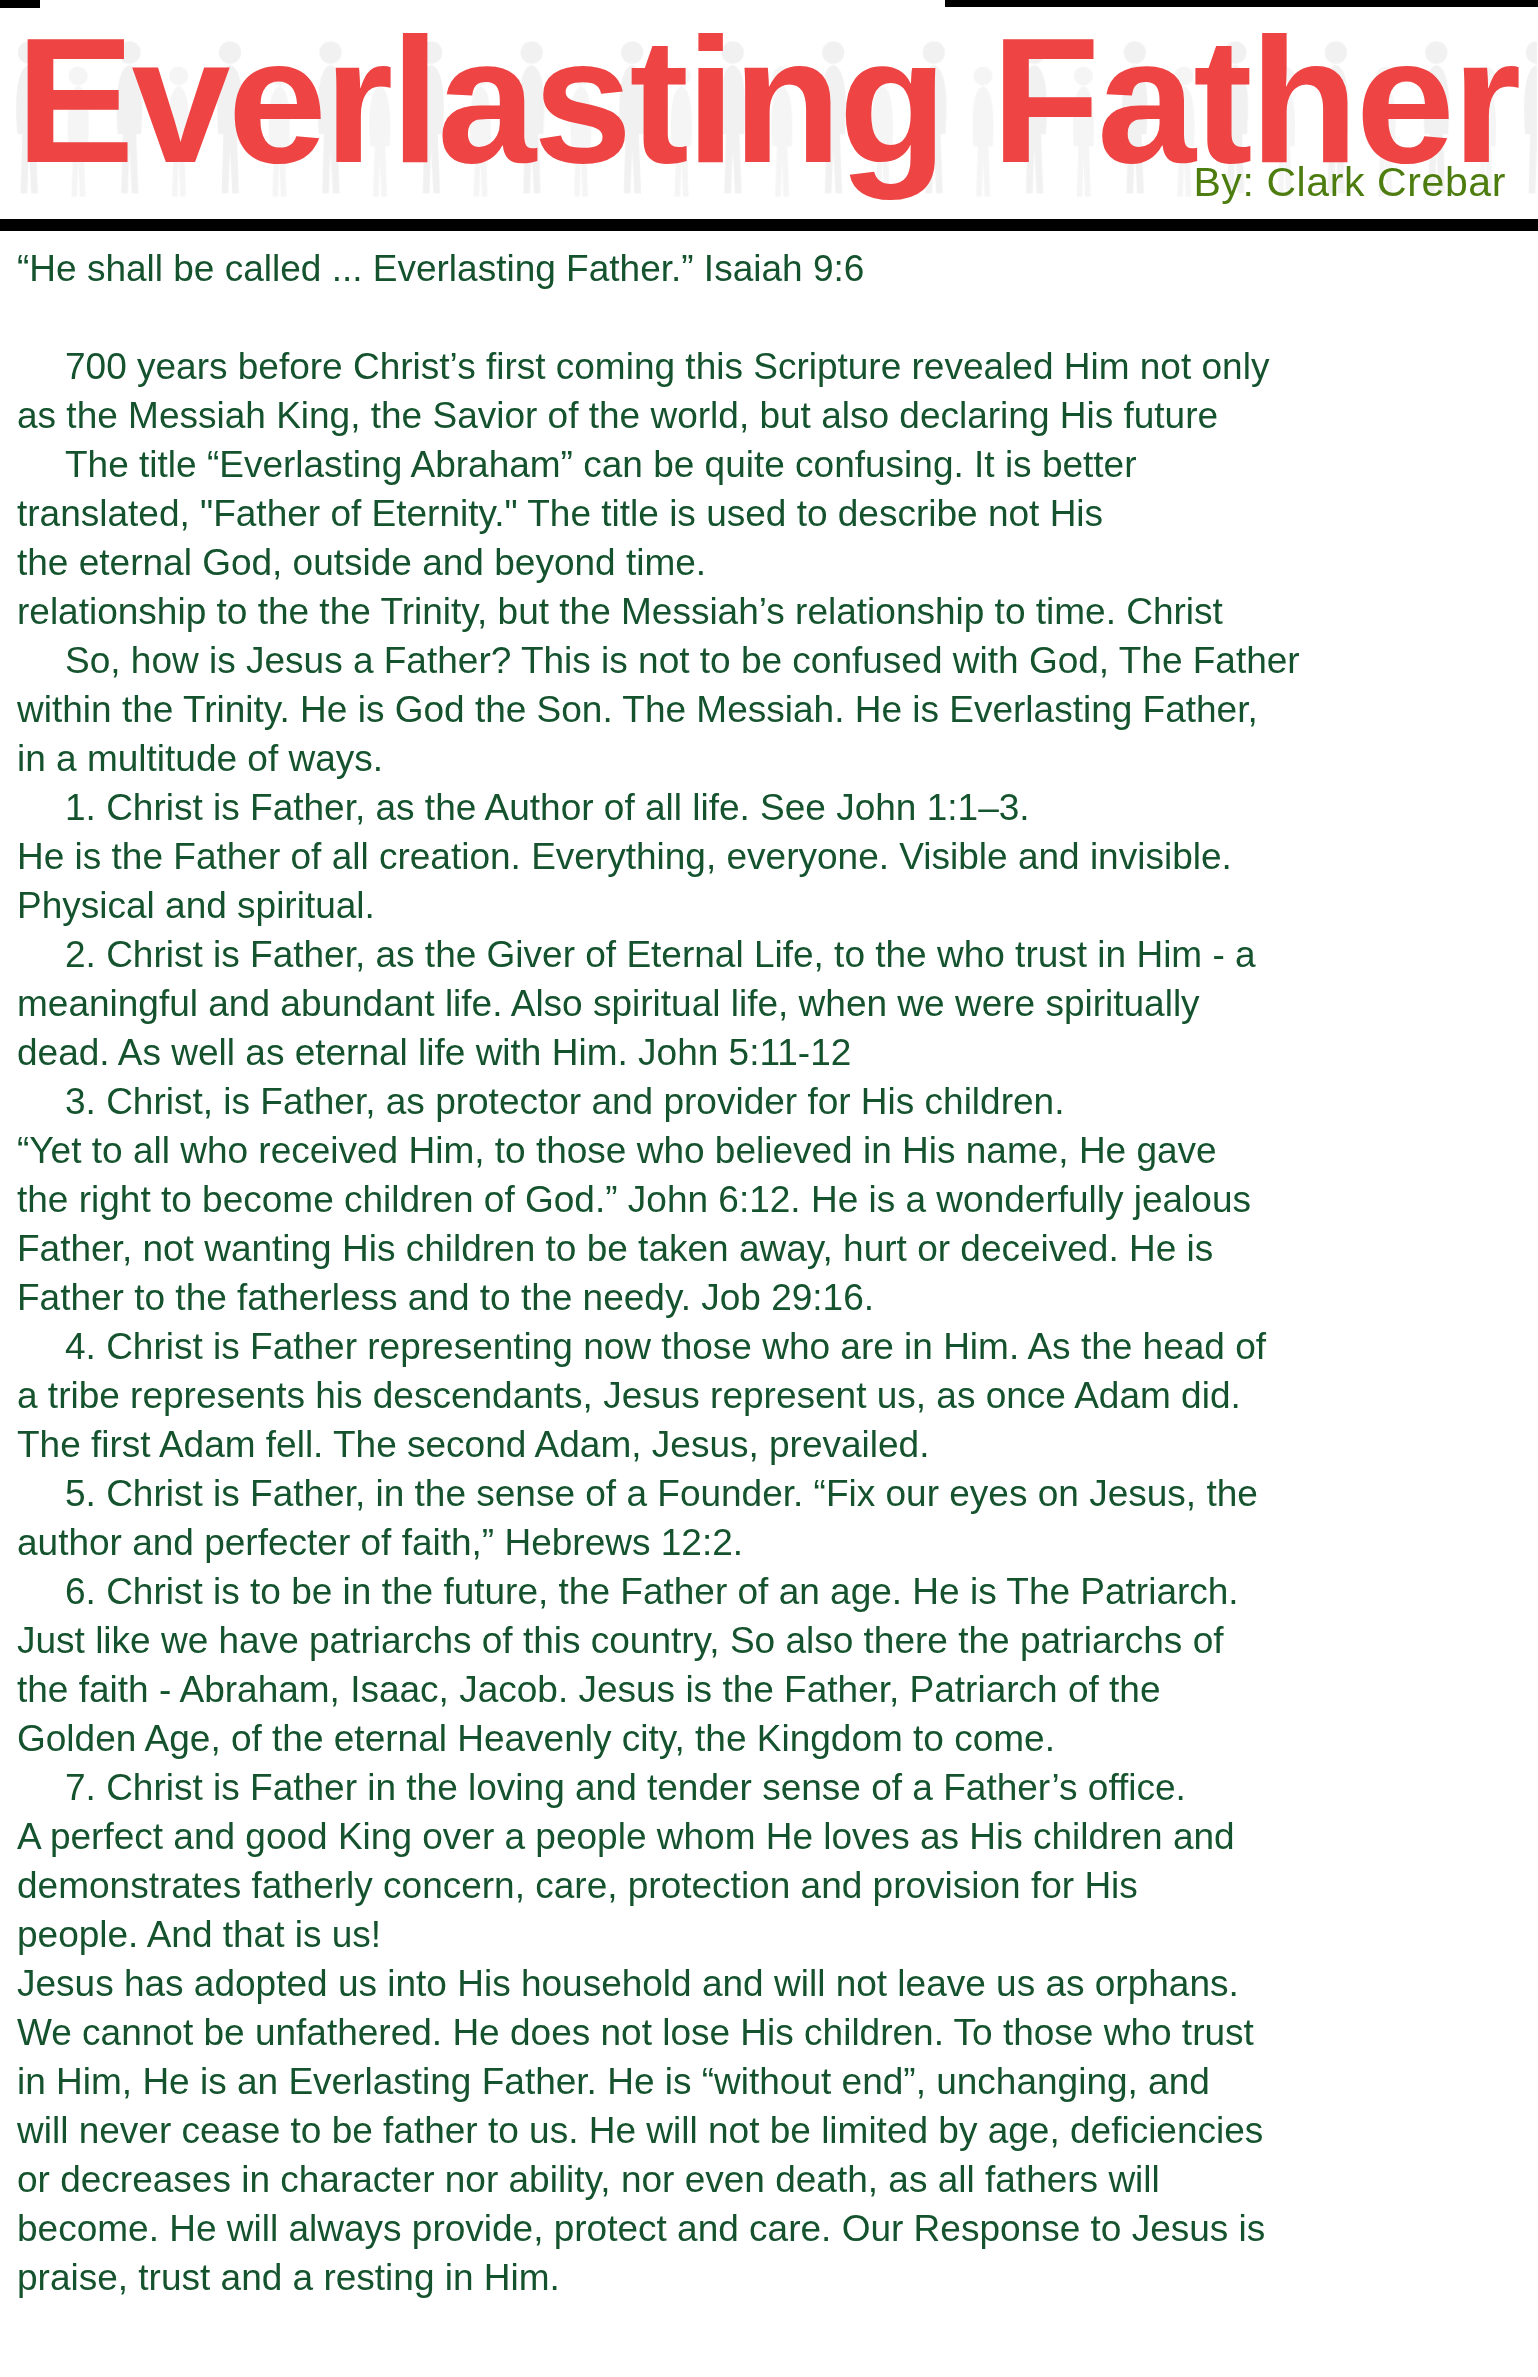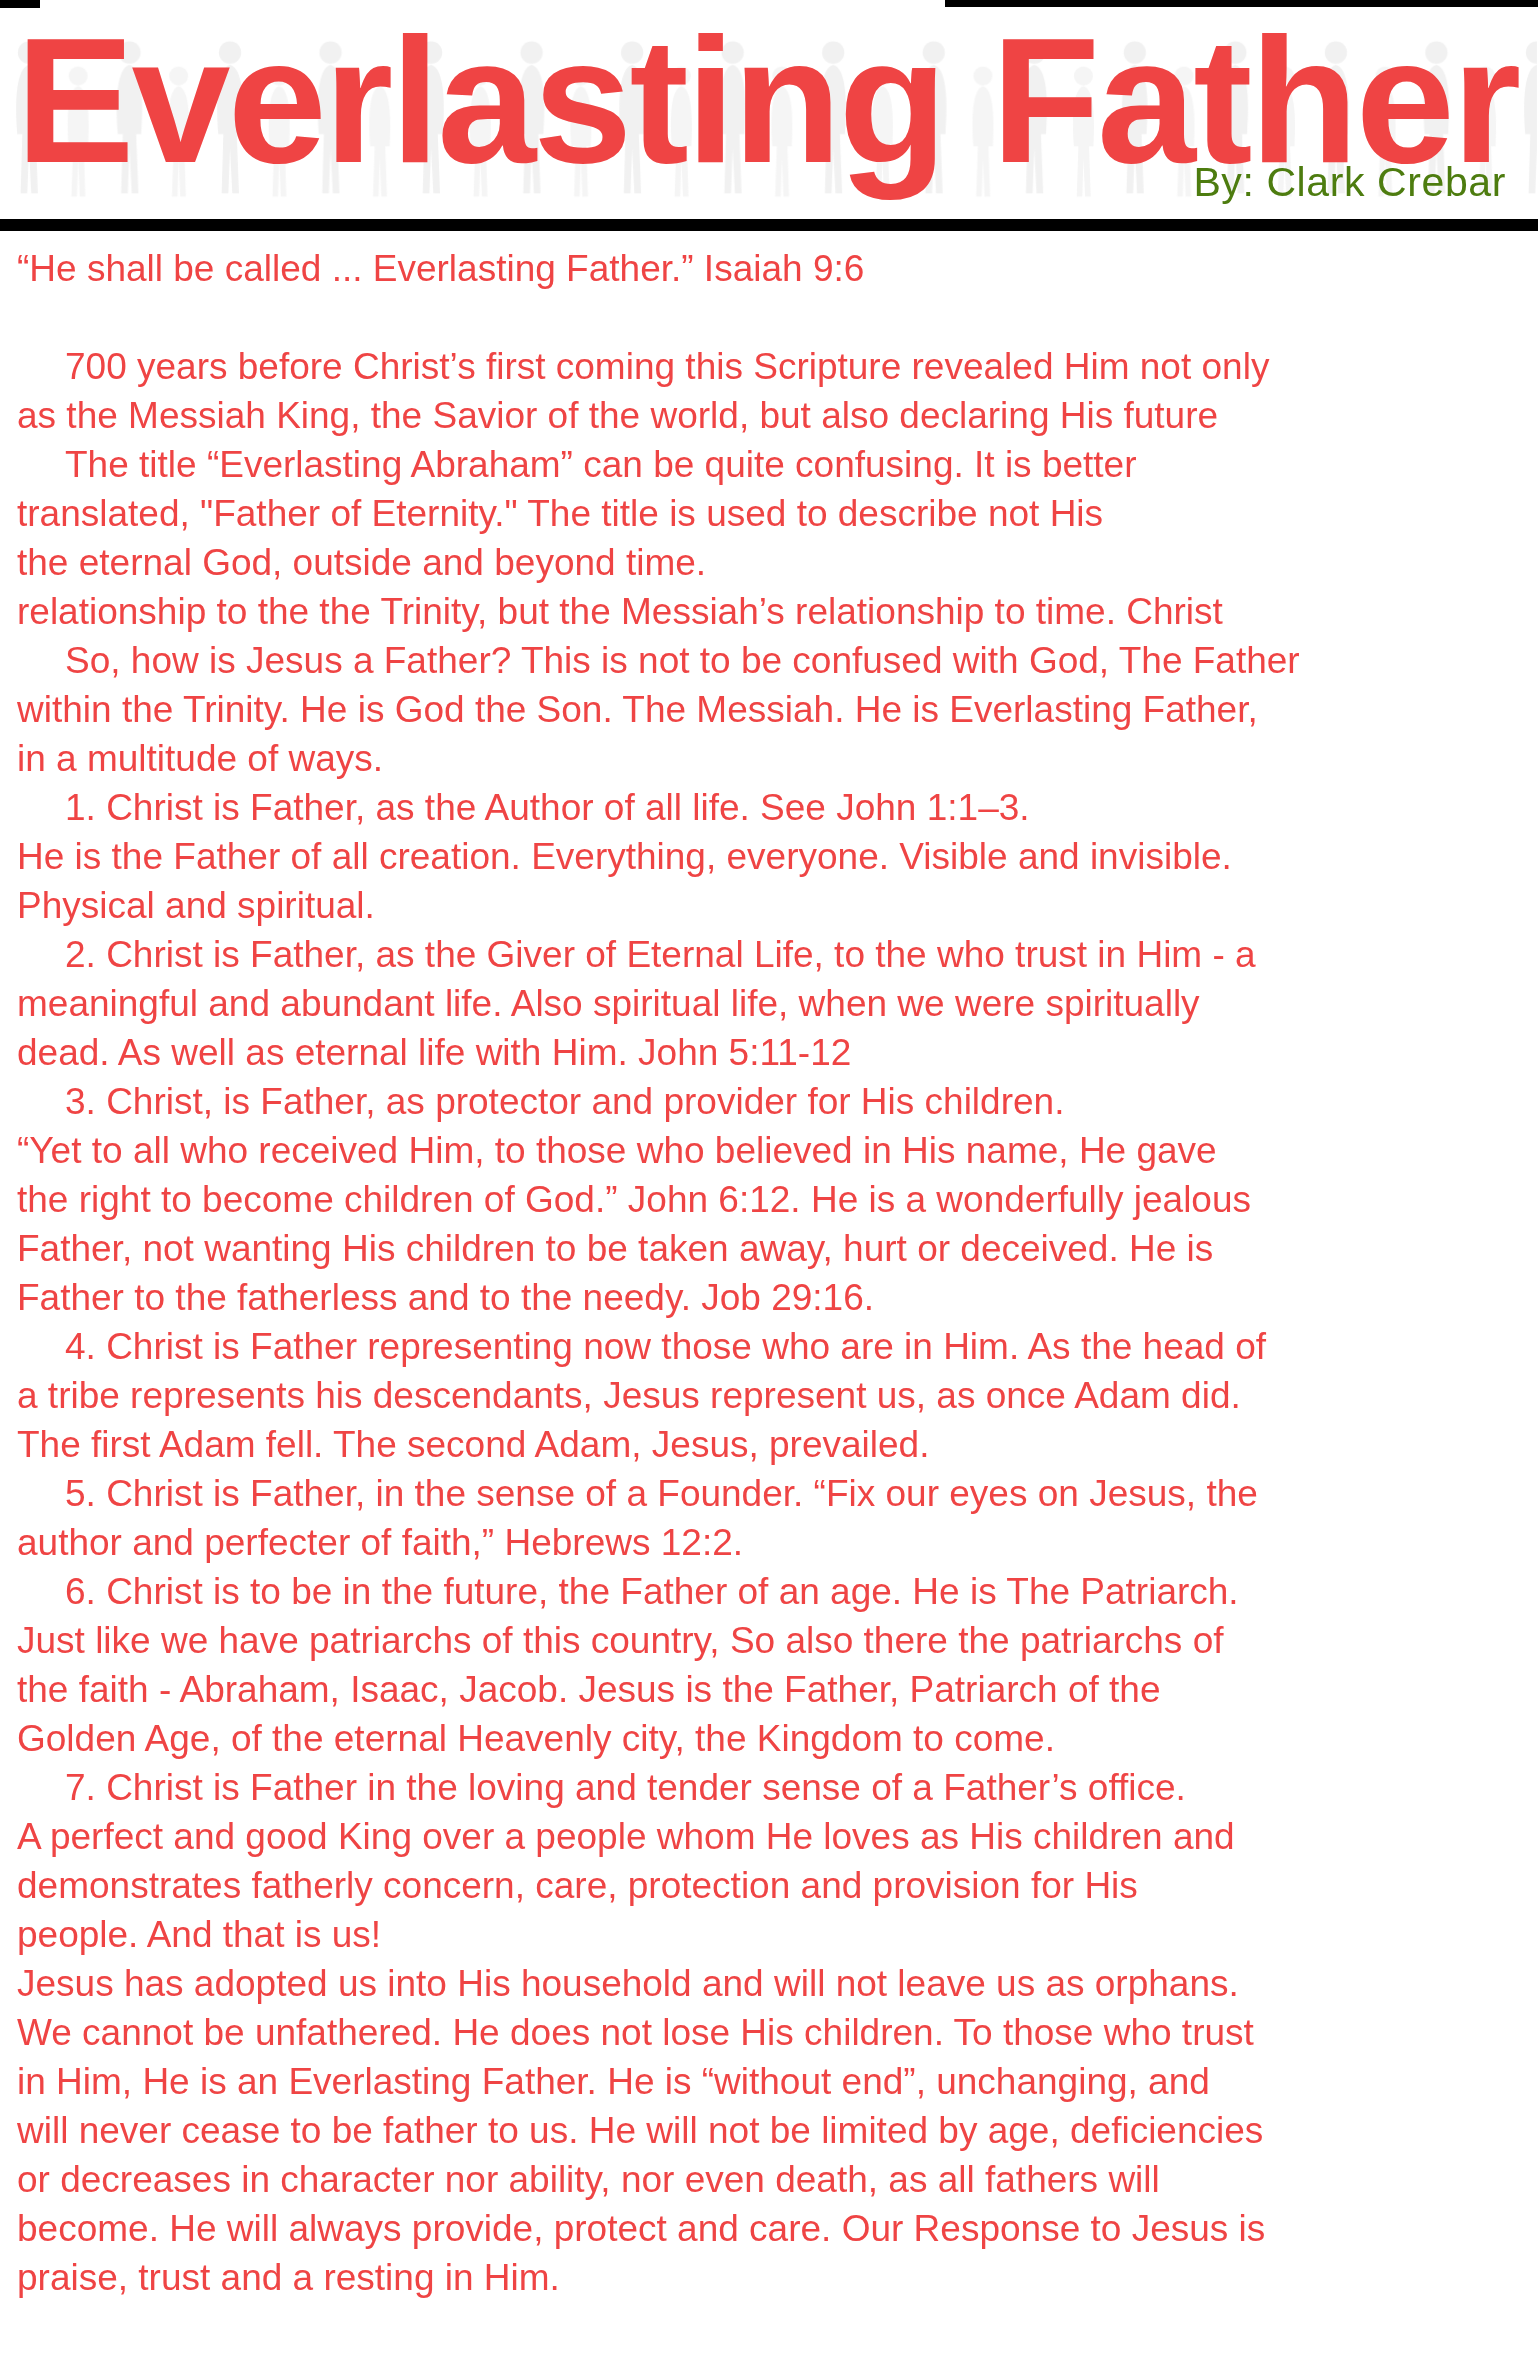--- a/index.html
+++ b/index.html
@@ -82,21 +82,21 @@
     left: 17px;
     top: 244px;
     width: 1517px;
   }
   .line {
     height: 49px;
     line-height: 49px;
     font-size: 37px;
     letter-spacing: 0px;
     white-space: nowrap;
-    color: #ef4444;
+    color: #14532d;
   }
   .line.indent {
     padding-left: 48px;
   }
 </style>
 </head>
 <body>
 
 <div class="page">
 

